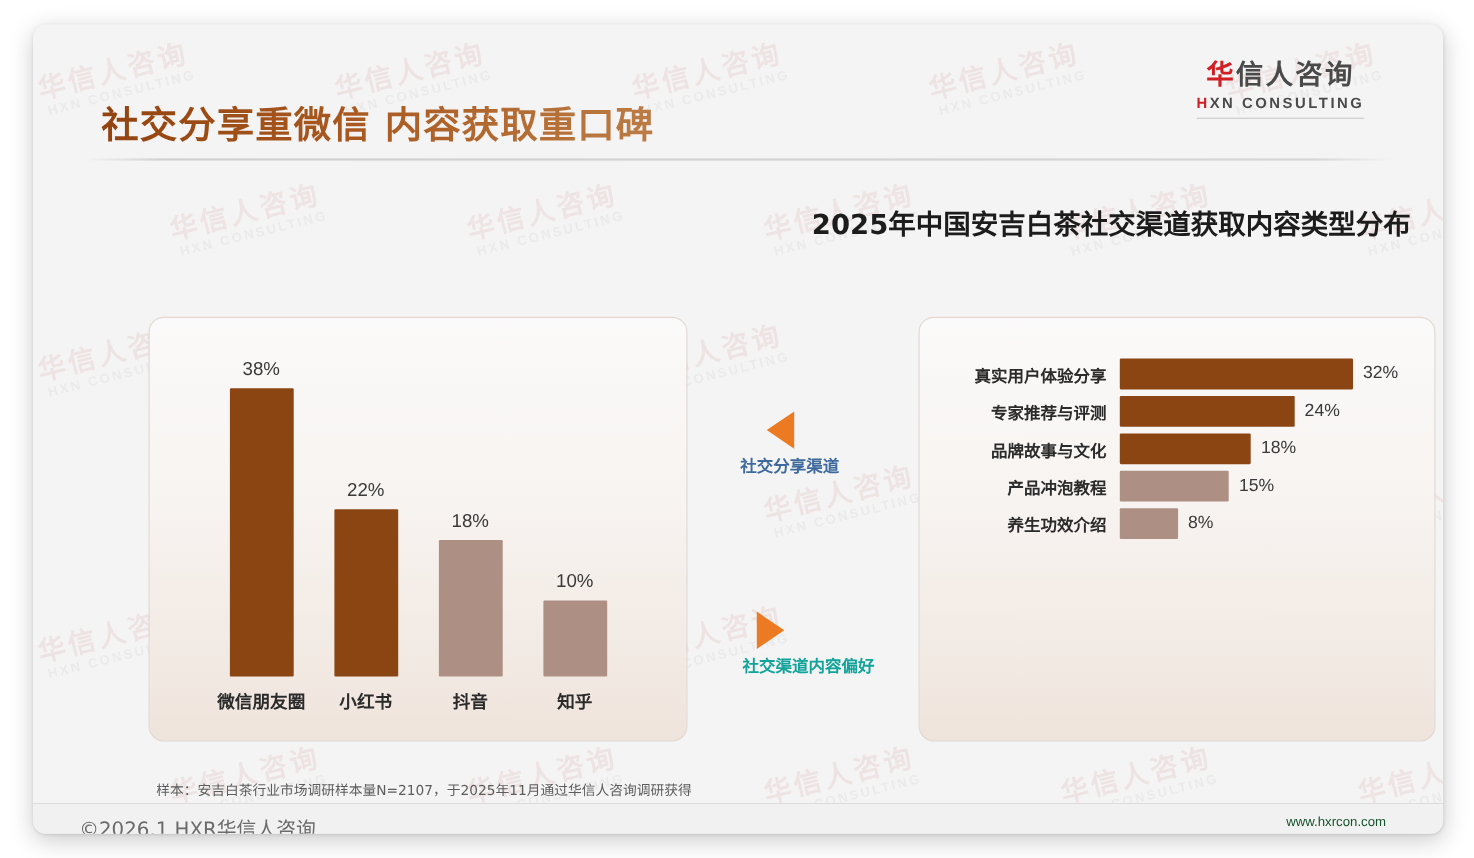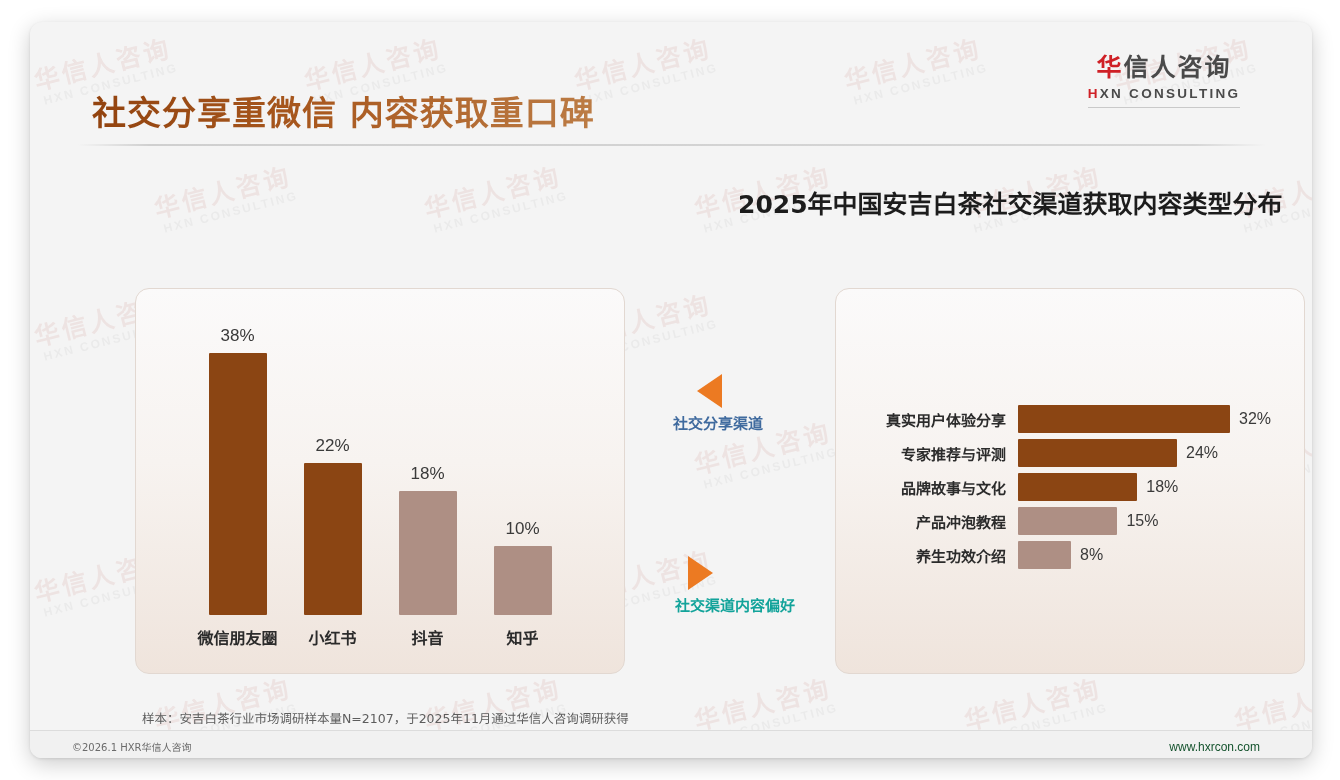--- a/index.html
+++ b/index.html
@@ -189,21 +189,21 @@
 
   
   .hbars {
     position: absolute;
     left: 0; top: 0;
     width: 100%;
     height: 100%;
     padding: 34px 0 22px 0;
     display: flex;
     flex-direction: column;
-    justify-content: center;
+    justify-content: flex-start;
   }
   .hbar-row {
     display: flex;
     align-items: center;
     height: 34px;
   }
   .hbar-label {
     width: 182px;
     text-align: right;
     padding-right: 12px;
@@ -285,21 +285,21 @@
     top: 709px;
     width: 100%;
     height: 27px;
     background: #f1f1f1;
     z-index: 6;
   }
   .footer-left {
     position: absolute;
     left: 42px;
     top: 8px;
-    font-size: 10px;
+    font-size: 18px;
     color: #6b6b6b;
     white-space: nowrap;
     font-family: "DejaVu Sans", sans-serif;
   }
   .footer-right {
     position: absolute;
     right: 52px;
     top: 9px;
     font-size: 12px;
     color: #14532d;

